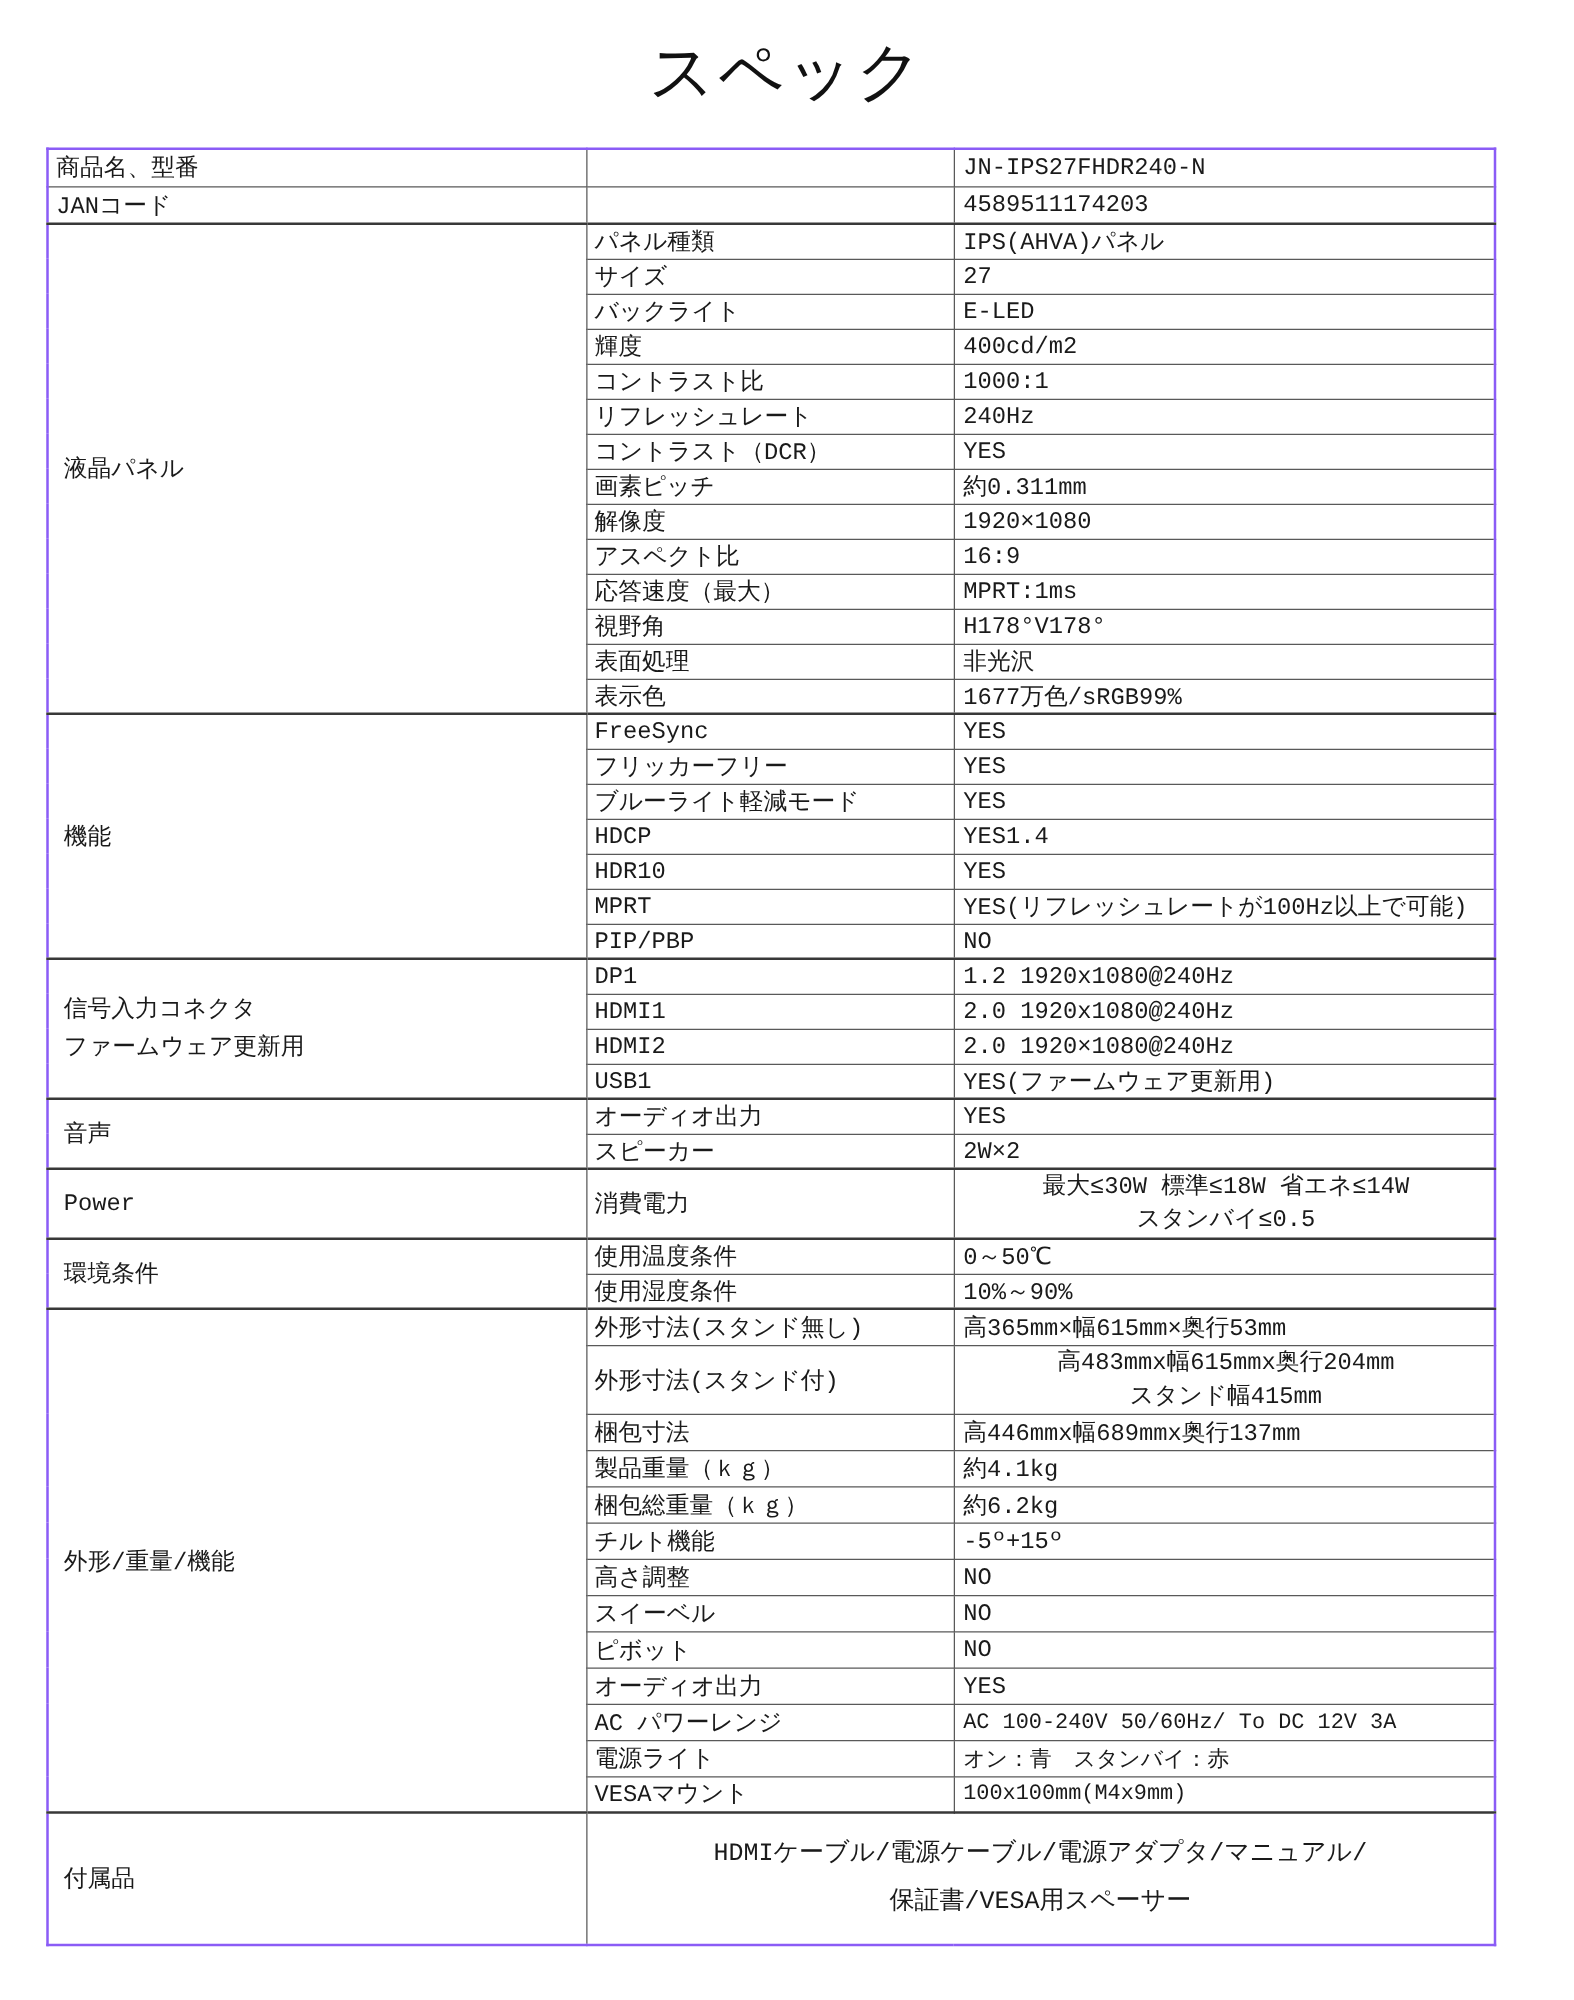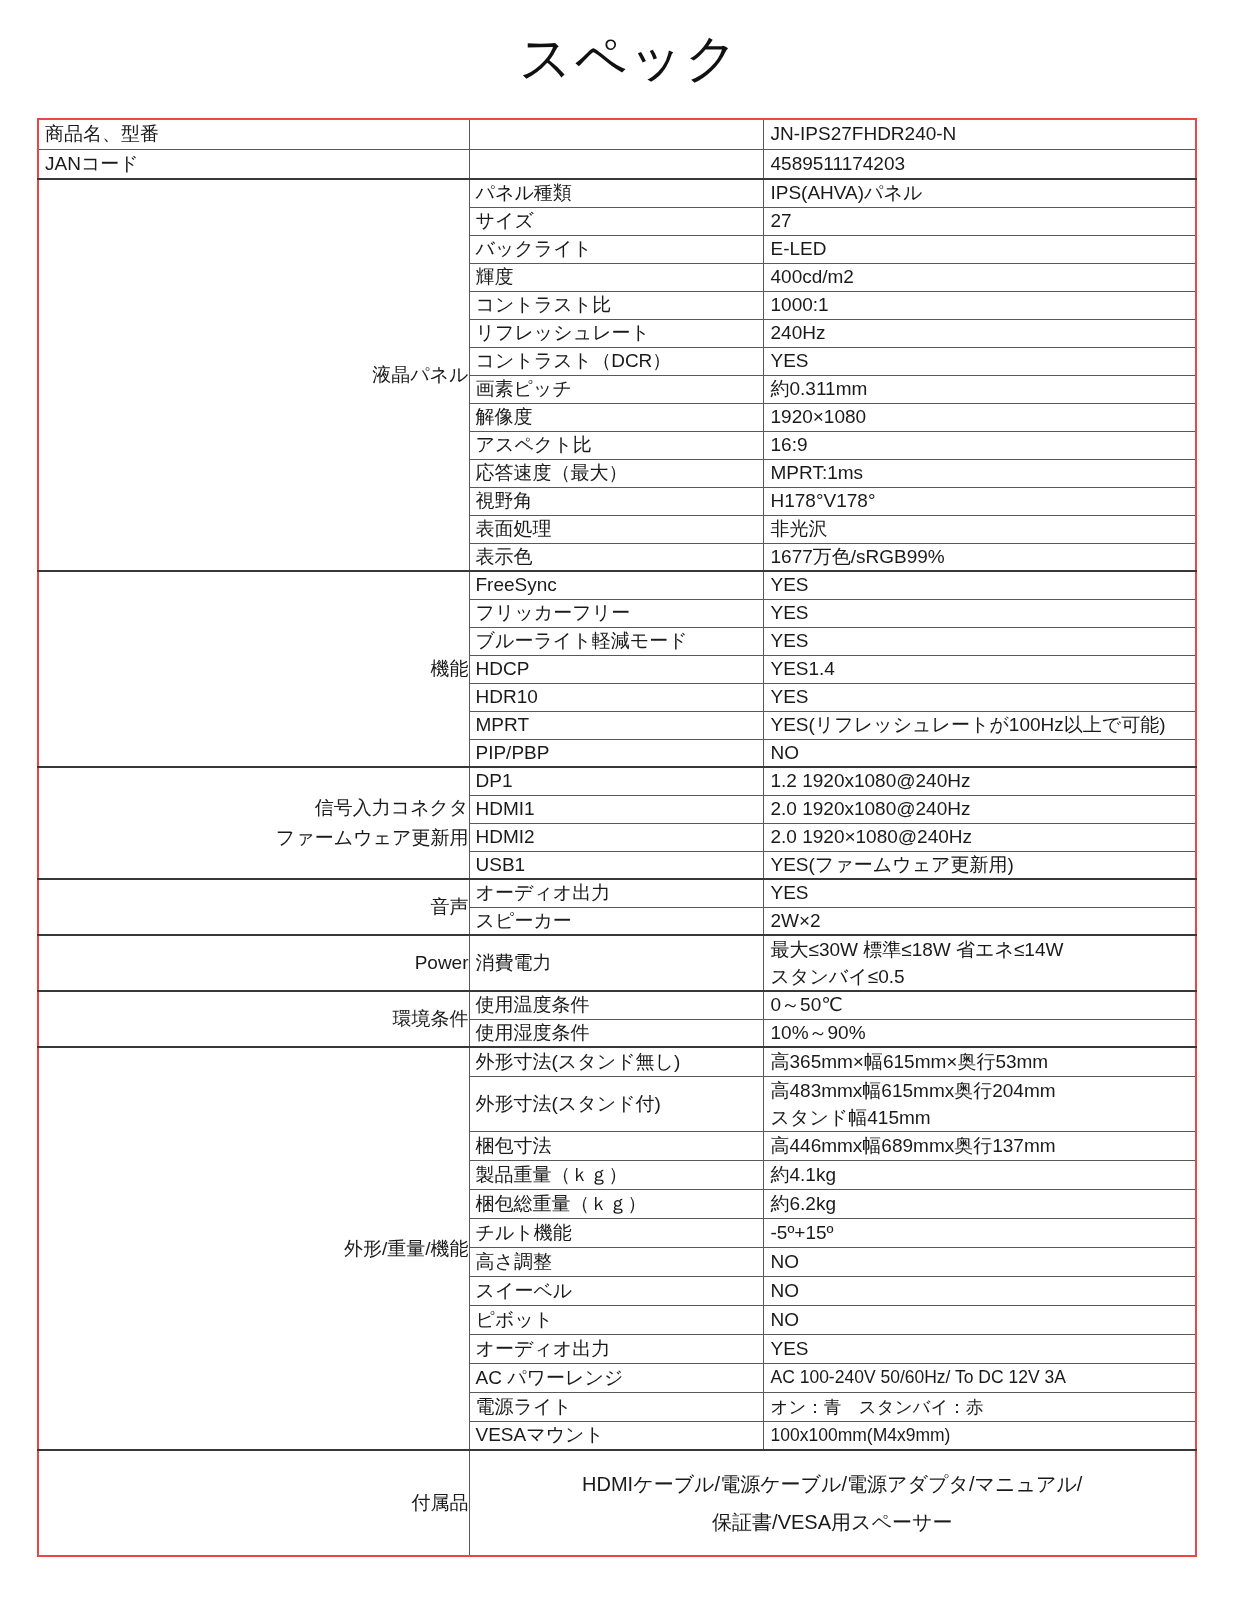--- a/index.html
+++ b/index.html
@@ -20,51 +20,52 @@
     line-height: 72px;
     font-weight: 400;
     letter-spacing: 2px;
     color: #111;
   }
   table.spec {
     border-collapse: collapse;
     table-layout: fixed;
     margin-left: 37px;
     width: 1158px;
-    border: 2px solid #ef4444;
+    border: 2px solid #8b5cf6;
+    font-family: Liberation Mono, monospace;
   }
   col.c1 { width: 431px; }
   col.c2 { width: 294px; }
   col.c3 { width: 433px; }
   tr { height: 28px; }
   tr.r30 { height: 30px; }
   tr.r29 { height: 29px; }
   tr.tall { height: 54px; }
   tr.xtall { height: 103px; }
   td {
     border: 1px solid #595959;
     font-size: 19px;
     vertical-align: middle;
     padding: 0 4px 0 6px;
     overflow: hidden;
     white-space: nowrap;
   }
   tr.sec td { border-top: 2px solid #383838; }
   td.grp {
-    text-align: right;
-    padding: 0;
+    text-align: left;
+    padding: 12px;
   }
   td.val { padding-left: 7px; margin-top: 28px; }
   td.val.small { font-size: 17.5px; }
   td.merged {
     text-align: center;
     padding: 14px;
     font-size: 20px;
   }
-  .val .ln { line-height: 27px; }
+  .val .ln { line-height: 27px; text-align: center; }
   .grp .ln { line-height: 30px; }
   .merged .ln { line-height: 38px; }
 </style>
 </head>
 <body>
 
 <div class="page">
   <h1 class="title">スペック</h1>
   <table class="spec">
     <colgroup>

